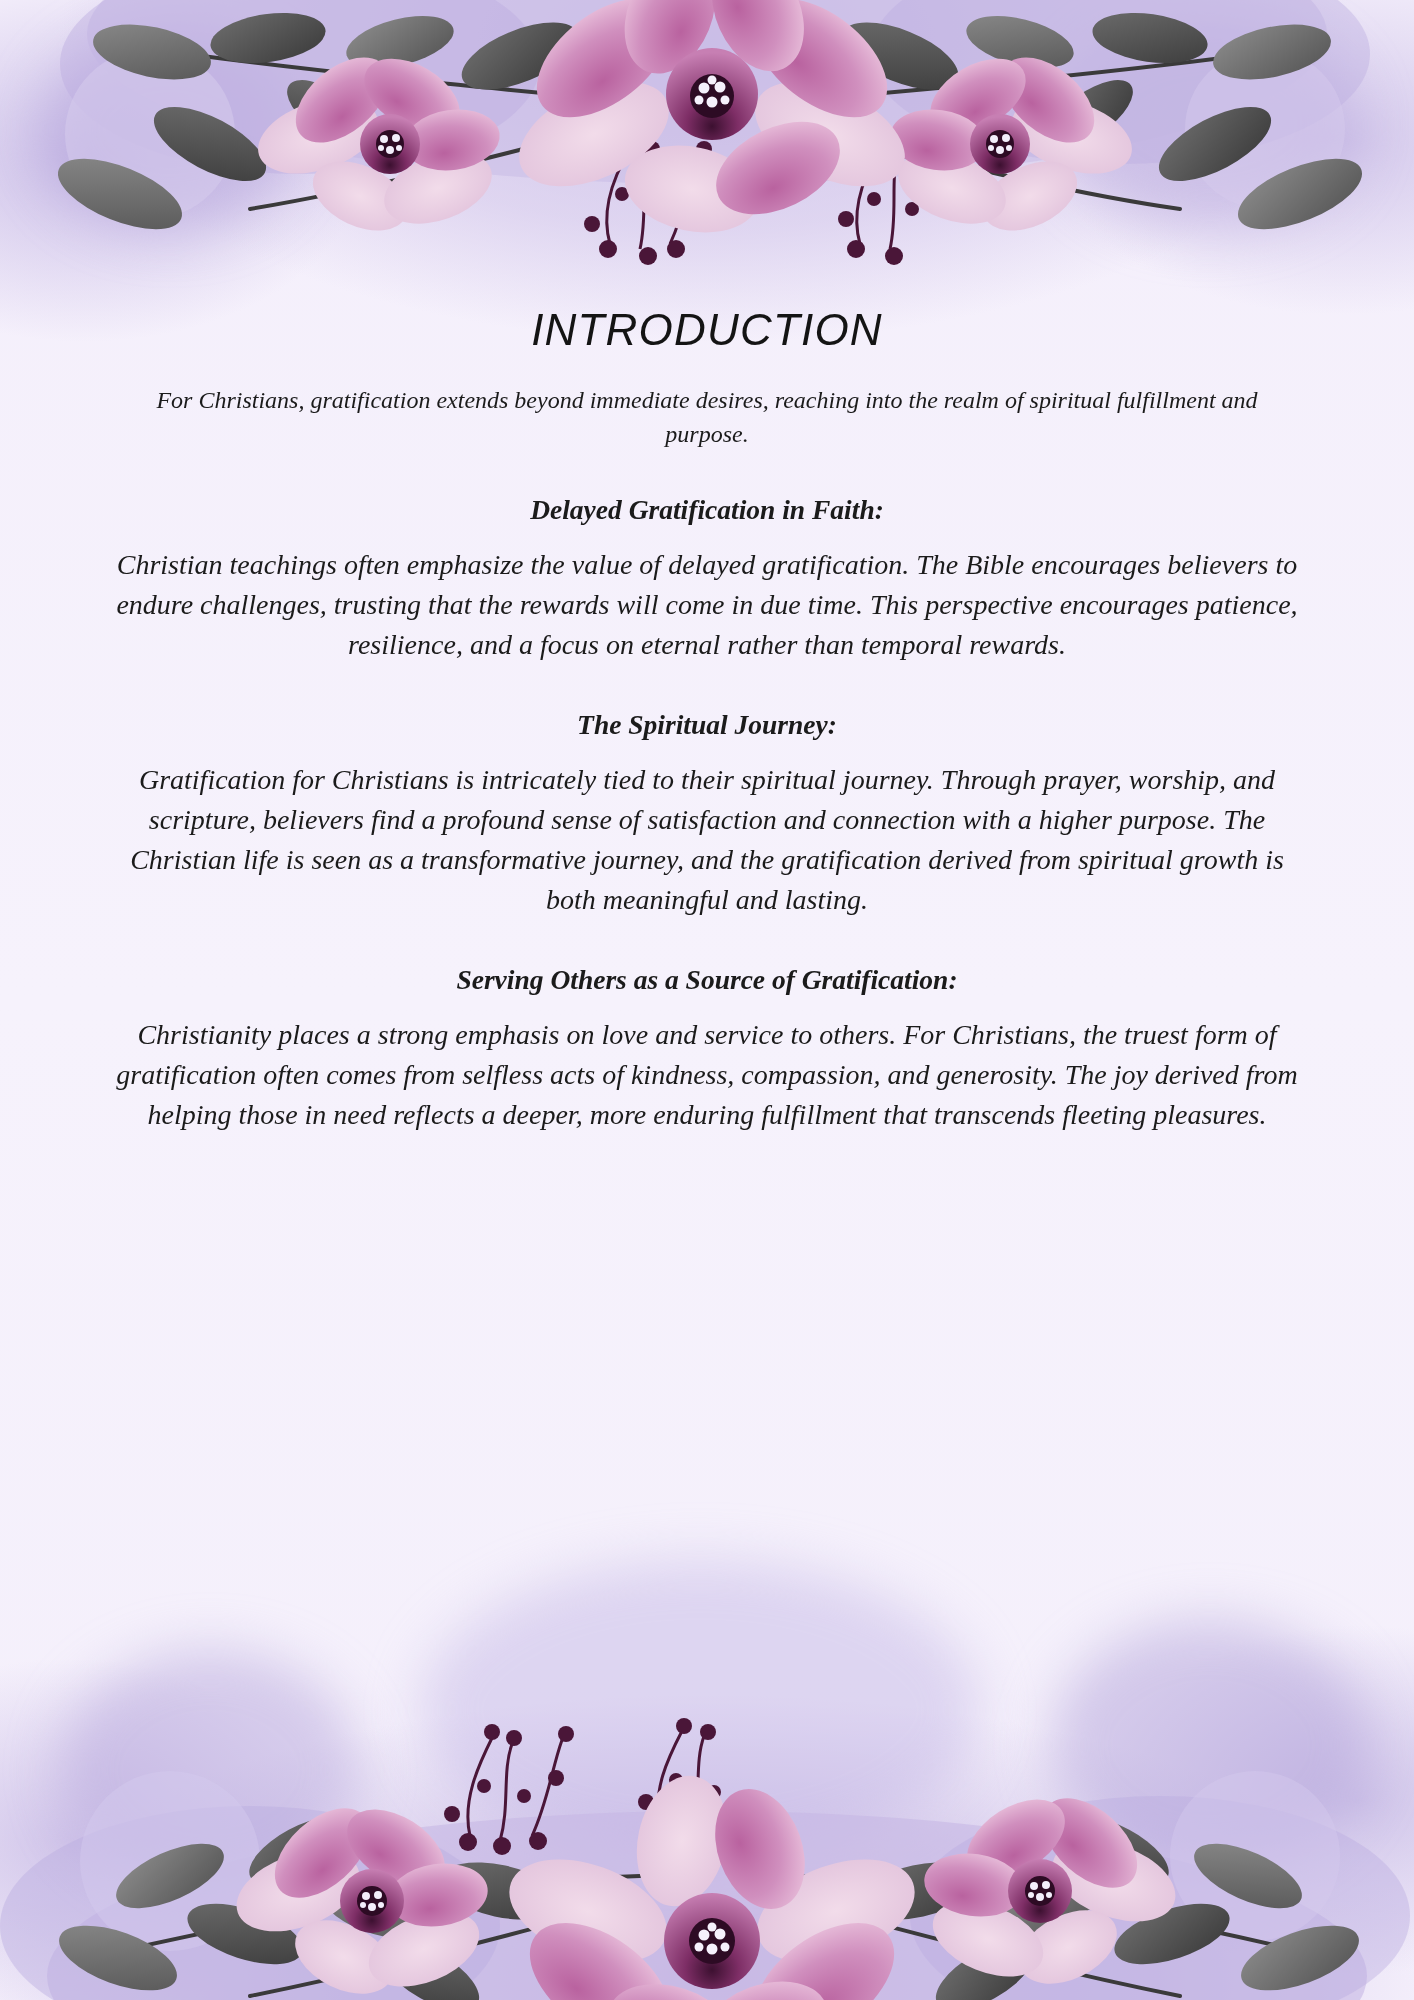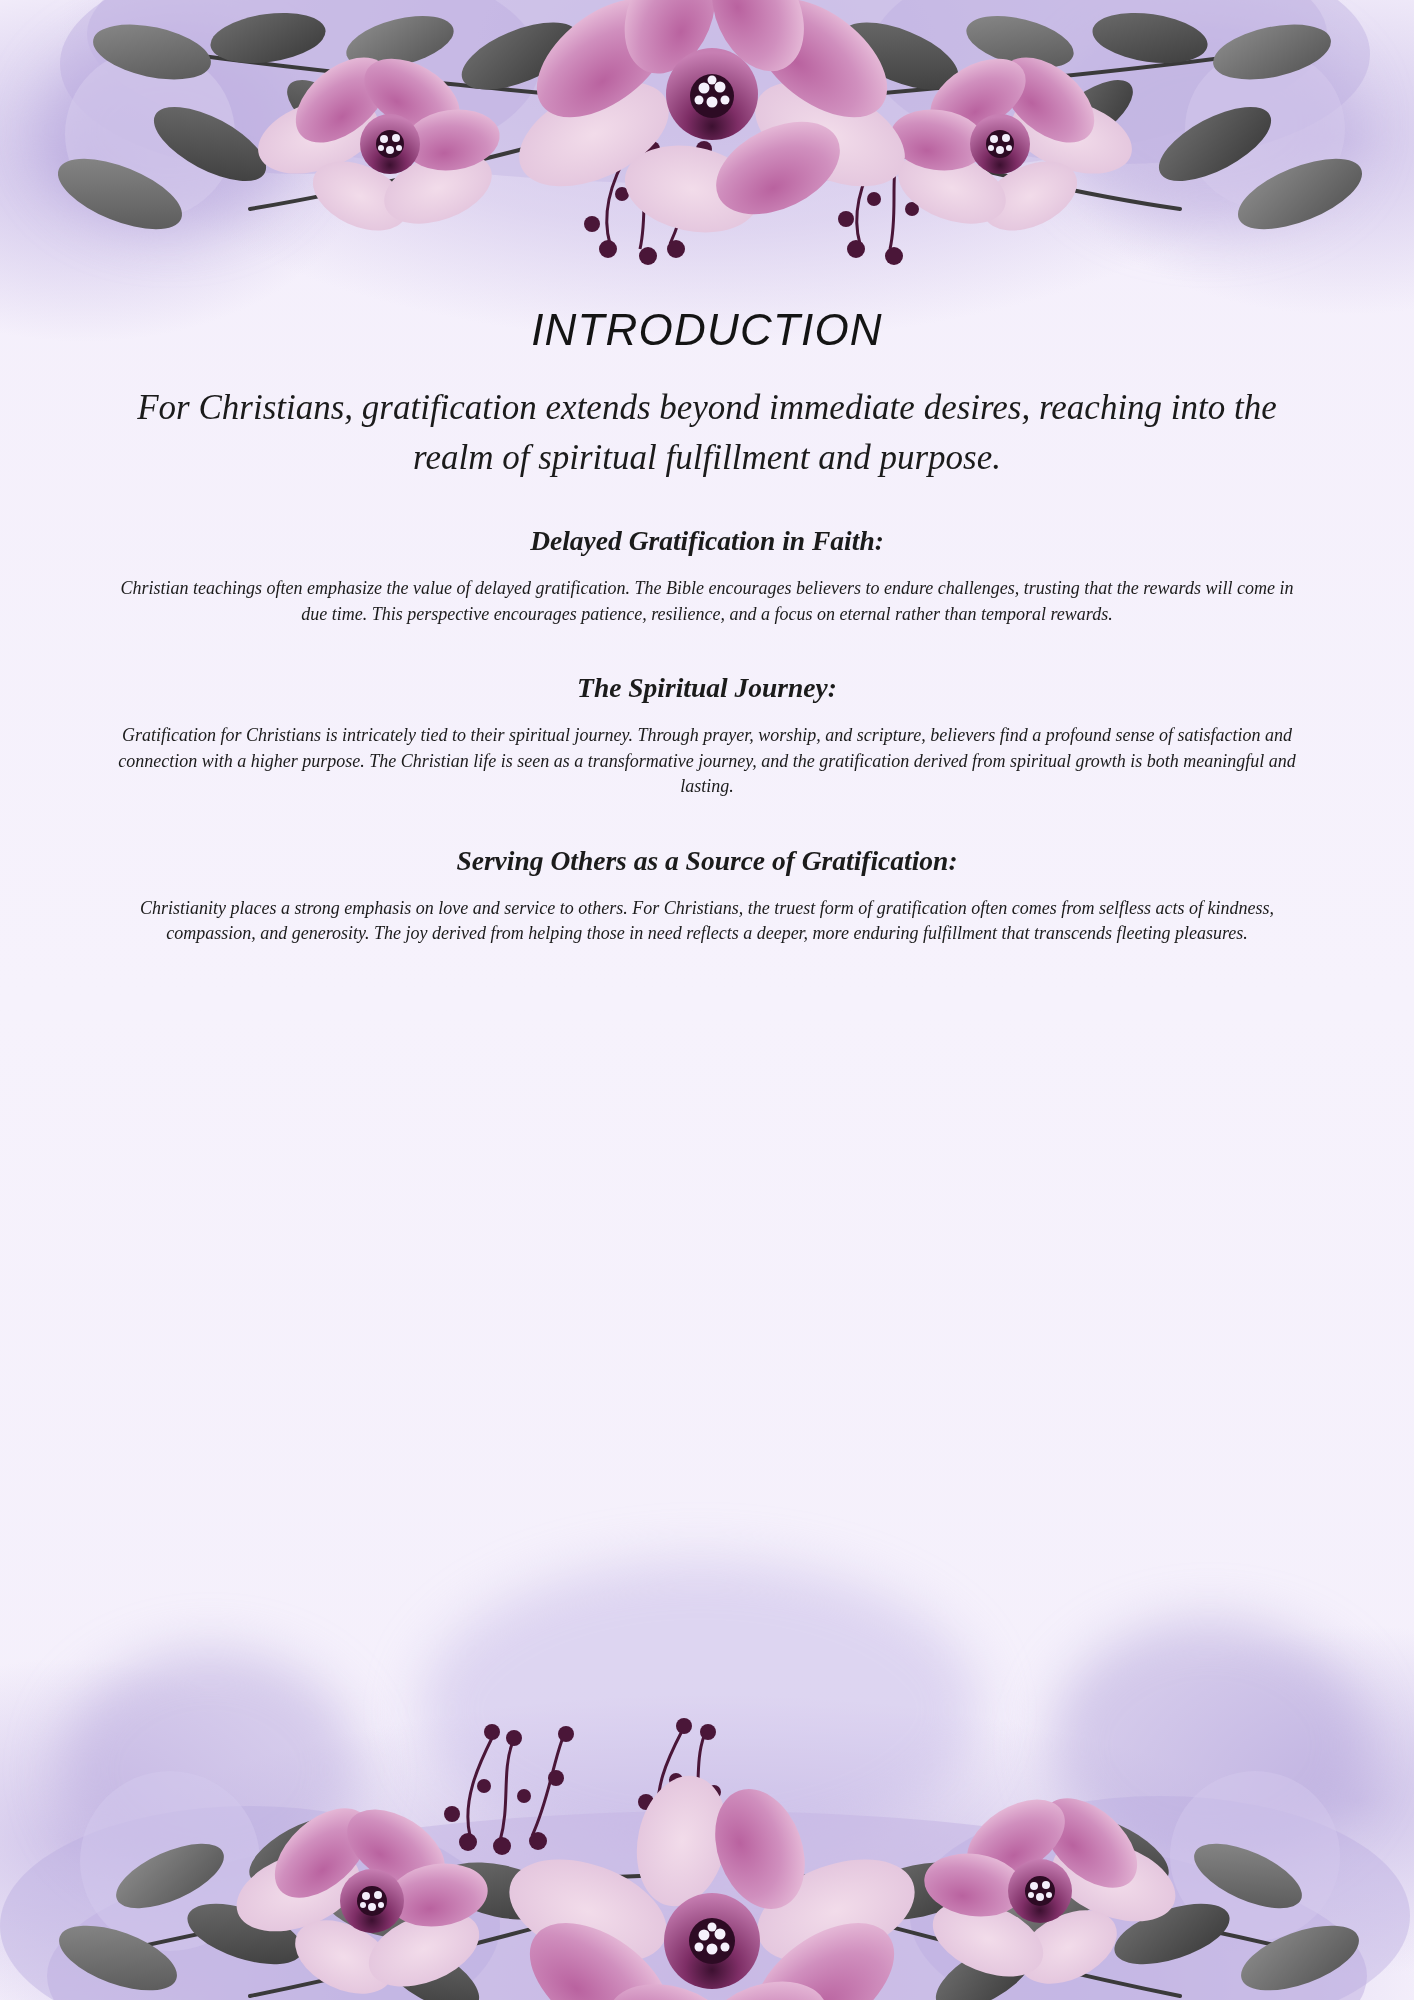--- a/index.html
+++ b/index.html
@@ -62,37 +62,37 @@
   .doc-title {
     font-size: 44px;
     letter-spacing: 1.2px;
     font-weight: 400;
     font-family: "Liberation Sans", sans-serif;
     margin: 0 0 28px 0;
     color: #141414;
   }
 
   .lead {
-    font-size: 35px;
+    font-size: 24px;
     line-height: 1.42;
     margin: 0 18px 40px 18px;
   }
 
   .section { margin-bottom: 42px; }
   .section:last-child { margin-bottom: 0; }
 
   .section-heading {
     font-size: 27.5px;
     font-weight: bold;
     margin: 0 0 2px 0;
     line-height: 1.38;
   }
 
   .section-body {
-    font-size: 18px;
+    font-size: 28px;
     line-height: 1.42;
     margin: 16px 4px;
   }
 </style>
 </head>
 <body>
 
 <div class="page">
 
   <div class="blob" style="left:40px;top:30px;width:260px;height:200px;background:rgba(179,162,219,0.55);"></div>

